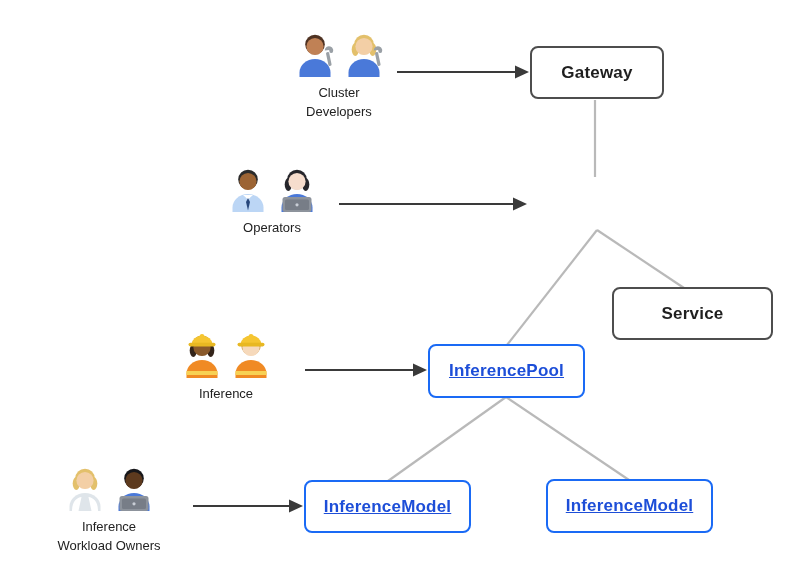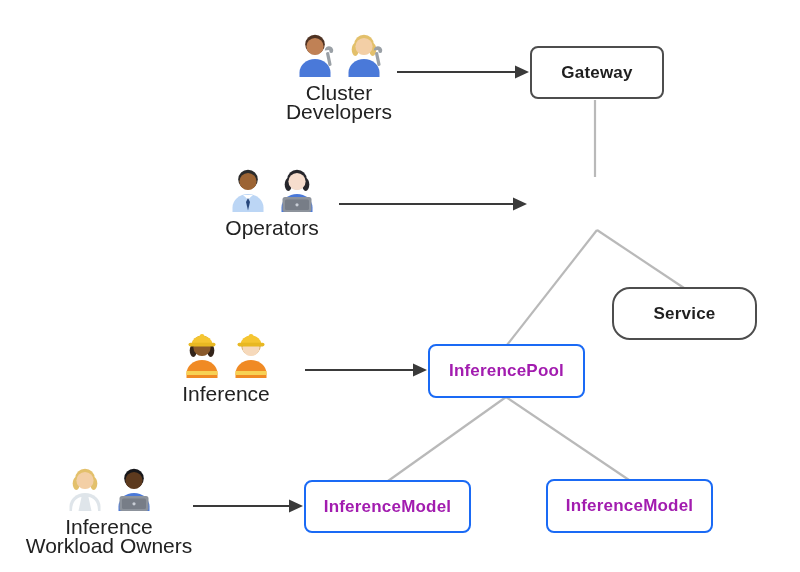--- a/index.html
+++ b/index.html
@@ -30,39 +30,40 @@
     display: flex;
     align-items: center;
     justify-content: center;
     font-size: 17px;
     font-weight: 700;
     color: #1f1f1f;
     letter-spacing: 0.2px;
   }
   .node.blue {
     border-color: #1a6af5;
-    color: #a21caf;
+    color: #1d4ed8;
+    text-decoration: underline;
   }
 
   .actor {
     position: absolute;
     z-index: 2;
     width: 170px;
     text-align: center;
   }
   .actor .icons {
     display: flex;
     justify-content: center;
     align-items: flex-end;
     gap: 7px;
     height: 46px;
   }
   .actor .label {
     margin-top: 6px;
-    font-size: 21px;
+    font-size: 13px;
     line-height: 19px;
     color: #222222;
   }
 </style>
 </head>
 <body>
 
 <div class="canvas">
 
   <svg class="wires" width="800" height="572">
@@ -205,21 +206,21 @@
       </div>
     <div class="label">
       <div>Inference</div>
       <div>Workload Owners</div>
     </div>
   </div>
 
   <div class="node dark" style="left:530px; top:46px; width:134px; height:53px;">
     <span>Gateway</span>
   </div>
-  <div class="node dark" style="left:612px; top:287px; width:145px; height:53px;border-radius:18px;">
+  <div class="node dark" style="left:612px; top:287px; width:161px; height:53px;">
     <span>Service</span>
   </div>
   <div class="node blue" style="left:428px; top:344px; width:157px; height:54px;">
     <span>InferencePool</span>
   </div>
   <div class="node blue" style="left:304px; top:480px; width:167px; height:53px;">
     <span>InferenceModel</span>
   </div>
   <div class="node blue" style="left:546px; top:479px; width:167px; height:54px;">
     <span>InferenceModel</span>

